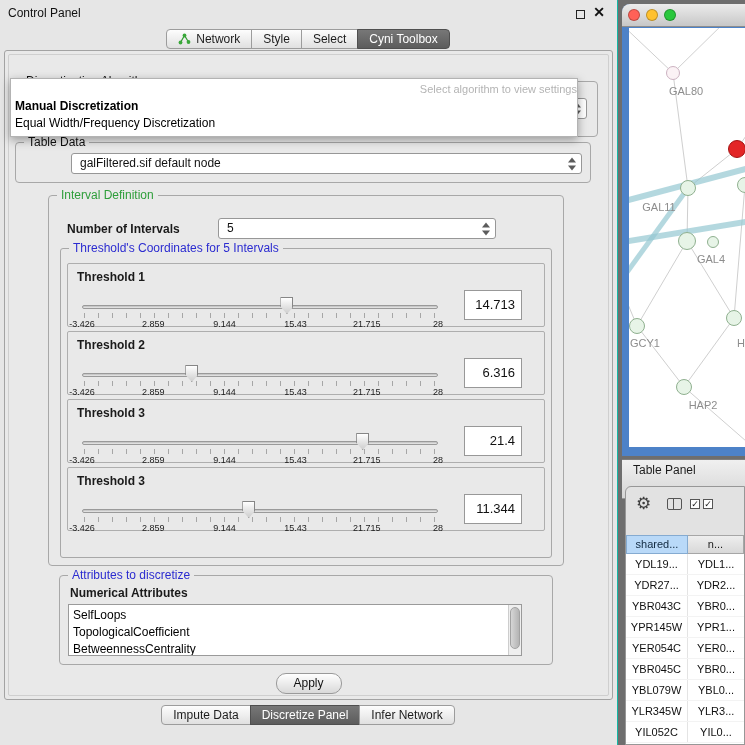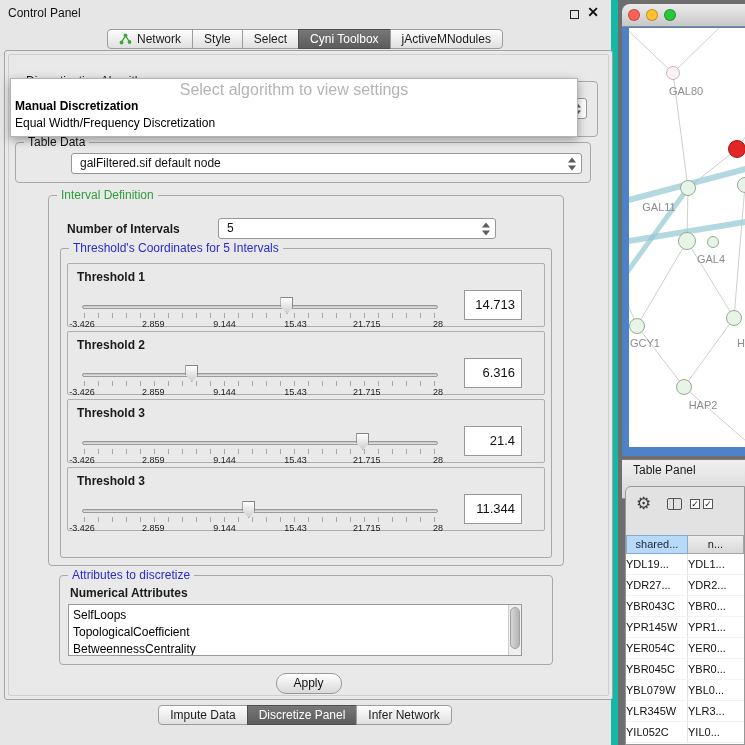--- a/index.html
+++ b/index.html
@@ -1,20 +1,20 @@
 <!DOCTYPE html>
 <html><head>
 <meta charset="utf-8">
 <style>
   * { margin:0; padding:0; box-sizing:border-box; }
   html,body { width:745px; height:745px; }
   body { background:#6e6e6e; font-family:"Liberation Sans",sans-serif; font-size:12px; position:relative; overflow:hidden; color:#1a1a1a; }
 
   
-  .left-panel { position:absolute; left:0; top:0; width:618px; height:745px; background:#e6e6e6; border-right:7px solid #14b8a6; }
+  .left-panel { position:absolute; left:0; top:0; width:618px; height:745px; background:#e6e6e6; border-right:1px solid #14b8a6; }
   .lp-title { position:absolute; left:8px; top:6px; font-size:12px; color:#111; }
   .win-min { position:absolute; top:10px; right:32px; width:9px; height:9px; border:1.4px solid #222; background:transparent; }
   .win-close { position:absolute; top:4px; right:12px; font-size:14px; font-weight:bold; color:#111; }
 
   .top-tabs, .bottom-tabs { position:absolute; left:0; width:100%; display:flex; justify-content:center; }
   .top-tabs { top:29px; }
   .bottom-tabs { top:705px; }
   .tab { height:20px; line-height:18px; padding:0 11px; font-size:12px; background:linear-gradient(#fdfdfd,#e0e0e0); border:1px solid #9c9c9c; margin-left:-1px; color:#1c1c1c; display:flex; align-items:center; gap:5px; cursor:default; white-space:nowrap; }
   .tab:first-child { border-radius:4px 0 0 4px; }
   .tab:last-child { border-radius:0 4px 4px 0; }
@@ -32,21 +32,21 @@
   
   .algo-group { left:8px; top:30px; width:585px; height:56px; }
   .combo { position:relative; background:#fff; border:1px solid #979797; border-radius:3px; height:21px; line-height:19px; padding-left:8px; font-size:12px; color:#111; overflow:hidden; white-space:nowrap; }
   .stepper { position:absolute; right:4px; top:50%; width:9px; height:15px; transform:translateY(-50%); }
   .stepper::before { content:""; position:absolute; top:1px; left:0; border-left:4.5px solid transparent; border-right:4.5px solid transparent; border-bottom:5px solid #5c5c5c; }
   .stepper::after { content:""; position:absolute; bottom:1px; left:0; border-left:4.5px solid transparent; border-right:4.5px solid transparent; border-top:5px solid #5c5c5c; }
   .algo-combo { position:absolute; left:10px; top:16px; width:563px; }
 
   
   .algo-popup { position:absolute; left:10px; top:78px; width:568px; background:#fff; border:1px solid #b3b3b3; box-shadow:0 3px 9px rgba(0,0,0,0.35); z-index:30; padding:3px 0 4px 0; }
-  .popup-header { text-align:center; color:#b4b4b4; font-size:16px; height:16px; line-height:15px; }
+  .popup-header { text-align:right; color:#b4b4b4; font-size:11px; height:16px; line-height:15px; }
   .popup-option { font-size:12px; height:17px; line-height:17px; padding-left:4px; color:#000; }
   .popup-option.bold { font-weight:bold; }
 
   
   .tabledata-group { left:10px; top:91px; width:576px; height:41px; }
   .group-title.plain { color:#111; }
   .tabledata-combo { position:absolute; left:8px; top:10px; right:8px;margin-left:47px; }
 
   
   .interval-group { left:43px; top:144px; width:516px; height:371px; }
@@ -96,21 +96,21 @@
   .gear { position:absolute; left:10px; top:6px; font-size:17px; color:#3f3f3f; }
   .col-icon { position:absolute; left:41px; top:11px; width:15px; height:12px; border:1.5px solid #555; border-radius:2px; }
   .col-icon::after { content:""; position:absolute; left:4.5px; top:0; bottom:0; width:1.5px; background:#555; }
   .cb { position:absolute; top:12px; width:10px; height:10px; border:1px solid #555; background:#fff; font-size:9px; line-height:9px; text-align:center; color:#222; }
   .cb1 { left:64px; } .cb2 { left:77px; }
   .thead { display:flex; height:19px; }
   .th0 { width:62px; background:#b9d9f8; border:1px solid #85abd1; font-size:11px; text-align:center; line-height:17px; color:#10283f; }
   .th1 { flex:1; background:linear-gradient(#eeeeee,#d8d8d8); border:1px solid #a6a6a6; border-left:none; font-size:11px; text-align:center; line-height:17px; }
   .tbody { position:absolute; left:0; right:0; top:67px; bottom:0; background:#fff; }
   .trow { display:flex; height:21px; border-bottom:1px solid #f3f3f3; background:#fff; }
-  .tcell { font-size:11px; line-height:20px; color:#101010; overflow:hidden; white-space:nowrap; }
+  .tcell { font-size:11px; line-height:20px; color:#101010; text-align:center; overflow:hidden; white-space:nowrap; }
   .tcell.c0 { width:62px; border-right:1px solid #e4e4e4; }
   .tcell.c1 { flex:1; }
 </style>
 </head>
 <body>
 
 <div class="left-panel">
   <div class="lp-title">Control Panel</div>
   <div class="win-min"></div>
   <div class="win-close">✕</div>
@@ -126,23 +126,20 @@
         <span>Network</span>
       </div>
       <div class="tab">
         <span>Style</span>
       </div>
       <div class="tab">
         <span>Select</span>
       </div>
       <div class="tab selected">
         <span>Cyni Toolbox</span>
-      </div>
-      <div class="tab">
-        <span>jActiveMNodules</span>
       </div>
     </div>
 
   <div class="main-panel">
     <div class="inner-line"></div>
 
     <div class="group algo-group">
       <div class="group-title plain">Discretization Algorithm</div>
       <div class="combo algo-combo">
         <span class="stepper"></span>

